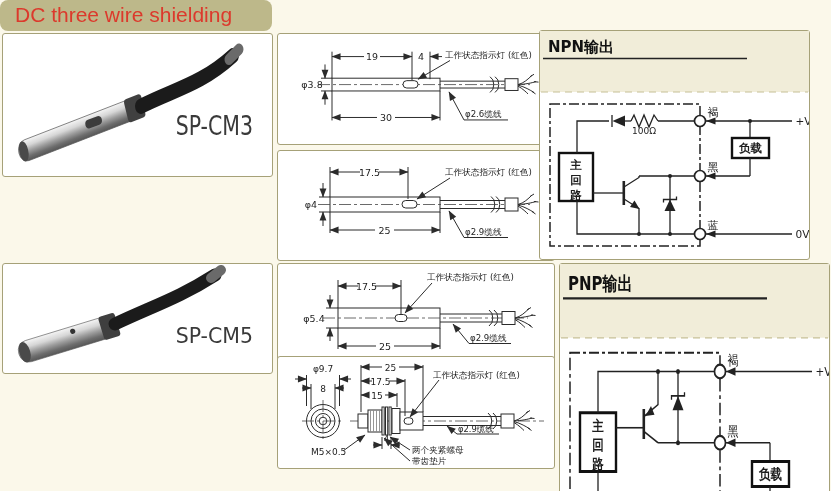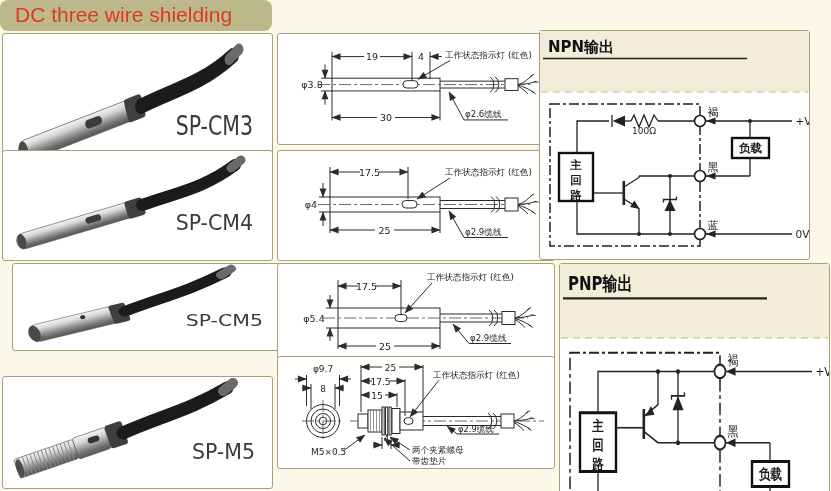--- a/index.html
+++ b/index.html
@@ -53,63 +53,35 @@
         <ellipse cx="5" cy="0" rx="4.5" ry="8.2" fill="#4a4a4a"></ellipse>
         <rect x="70" y="-5" width="17" height="7" rx="3.5" fill="#3c3c3c"></rect>
         <rect x="112" y="-9.5" width="18" height="19" rx="3" fill="#404040"></rect>
       </g>
       <path d="M138,57 C170,44 198,40 230,17" stroke="#1b1b1b" stroke-width="12" fill="none" stroke-linecap="round"></path>
       <path d="M226,20 L236,12" stroke="#6a6a6a" stroke-width="9" fill="none" stroke-linecap="round"></path>
       <text class="model" x="250" y="80" text-anchor="end">SP-CM3</text>
     </svg>
   </div>
 
-  <div class="panel" style="left:2px;top:150px;width:271px;height:111px">
-    <svg viewBox="0 0 269 109" preserveAspectRatio="none">
-      <g transform="translate(14,92) rotate(-16.5)">
-        <rect x="0" y="-8" width="130" height="16" rx="7.5" fill="url(#met)" stroke="#5a5a5a" stroke-width="0.6"></rect>
-        <ellipse cx="5" cy="0" rx="4.3" ry="7.8" fill="#4a4a4a"></ellipse>
-        <rect x="72" y="-4.6" width="16" height="6.5" rx="3.2" fill="#3c3c3c"></rect>
-        <rect x="114" y="-9" width="18" height="18" rx="3" fill="#404040"></rect>
-      </g>
-      <path d="M139,54 C172,42 200,38 232,14" stroke="#1b1b1b" stroke-width="12" fill="none" stroke-linecap="round"></path>
-      <path d="M228,17 L238,9" stroke="#6a6a6a" stroke-width="9" fill="none" stroke-linecap="round"></path>
-      <text class="model" x="250" y="79" text-anchor="end">SP-CM4</text>
-    </svg>
-  </div>
-
-  <div class="panel" style="left:12px;top:263px;width:271px;height:88px">
+
+  <div class="panel" style="left:2px;top:263px;width:271px;height:111px">
     <svg viewBox="0 0 269 109" preserveAspectRatio="none">
       <g transform="translate(16,90) rotate(-17)">
         <rect x="0" y="-11" width="100" height="22" rx="10" fill="url(#met)" stroke="#5a5a5a" stroke-width="0.6"></rect>
         <ellipse cx="6" cy="0" rx="5.5" ry="10.5" fill="#4a4a4a"></ellipse>
         <circle cx="58" cy="-6" r="2.6" fill="#333"></circle>
         <rect x="86" y="-12" width="17" height="24" rx="3" fill="#3f3f3f"></rect>
       </g>
       <path d="M112,60 C150,42 176,34 212,11" stroke="#1b1b1b" stroke-width="13" fill="none" stroke-linecap="round"></path>
       <path d="M208,14 L218,6" stroke="#6a6a6a" stroke-width="10" fill="none" stroke-linecap="round"></path>
       <text class="model" x="250" y="79" text-anchor="end">SP-CM5</text>
     </svg>
   </div>
 
-  <div class="panel" style="left:2px;top:376px;width:271px;height:113px">
-    <svg viewBox="0 0 269 111" preserveAspectRatio="none">
-      <g transform="translate(14,92) rotate(-19)">
-        <rect x="0" y="-10" width="62" height="20" rx="2" fill="url(#met)" stroke="#555" stroke-width="0.6"></rect>
-        <path class="hl" d="M5,-10V10 M9,-10V10 M13,-10V10 M17,-10V10 M21,-10V10 M25,-10V10 M29,-10V10 M33,-10V10 M37,-10V10 M41,-10V10 M45,-10V10 M49,-10V10 M53,-10V10 M57,-10V10"></path>
-        <ellipse cx="3" cy="0" rx="3.5" ry="9" fill="#4a4a4a"></ellipse>
-        <rect x="62" y="-11" width="34" height="22" rx="2" fill="url(#met)" stroke="#555" stroke-width="0.6"></rect>
-        <rect x="76" y="-6" width="12" height="6" rx="3" fill="#333"></rect>
-        <rect x="96" y="-12" width="18" height="24" rx="3" fill="#3e3e3e"></rect>
-      </g>
-      <path d="M120,56 C155,40 185,34 224,11" stroke="#1b1b1b" stroke-width="13" fill="none" stroke-linecap="round"></path>
-      <path d="M220,14 L230,6" stroke="#6a6a6a" stroke-width="10" fill="none" stroke-linecap="round"></path>
-      <text class="model" x="252" y="82" text-anchor="end">SP-M5</text>
-    </svg>
-  </div>
 
   <div class="panel" style="left:277px;top:33px;width:278px;height:112px">
     <svg viewBox="0 0 276 112" preserveAspectRatio="none">
       <rect class="bodyr" x="54" y="45" width="108" height="13"></rect>
       <line class="cl" x1="40" y1="51.5" x2="252" y2="51.5"></line>
       <rect class="bodyr" x="125" y="47.5" width="15" height="7.5" rx="3.75"></rect>
       <line class="ln" x1="162" y1="48" x2="227" y2="48"></line>
         <line class="ln" x1="162" y1="55" x2="227" y2="55"></line>
       <path class="ln" d="M212,43.5 a7,9 0 0 1 0,16 M217,43.5 a7,9 0 0 1 0,16"></path>
       <rect class="bodyr" x="227" y="45.5" width="13" height="12"></rect>

